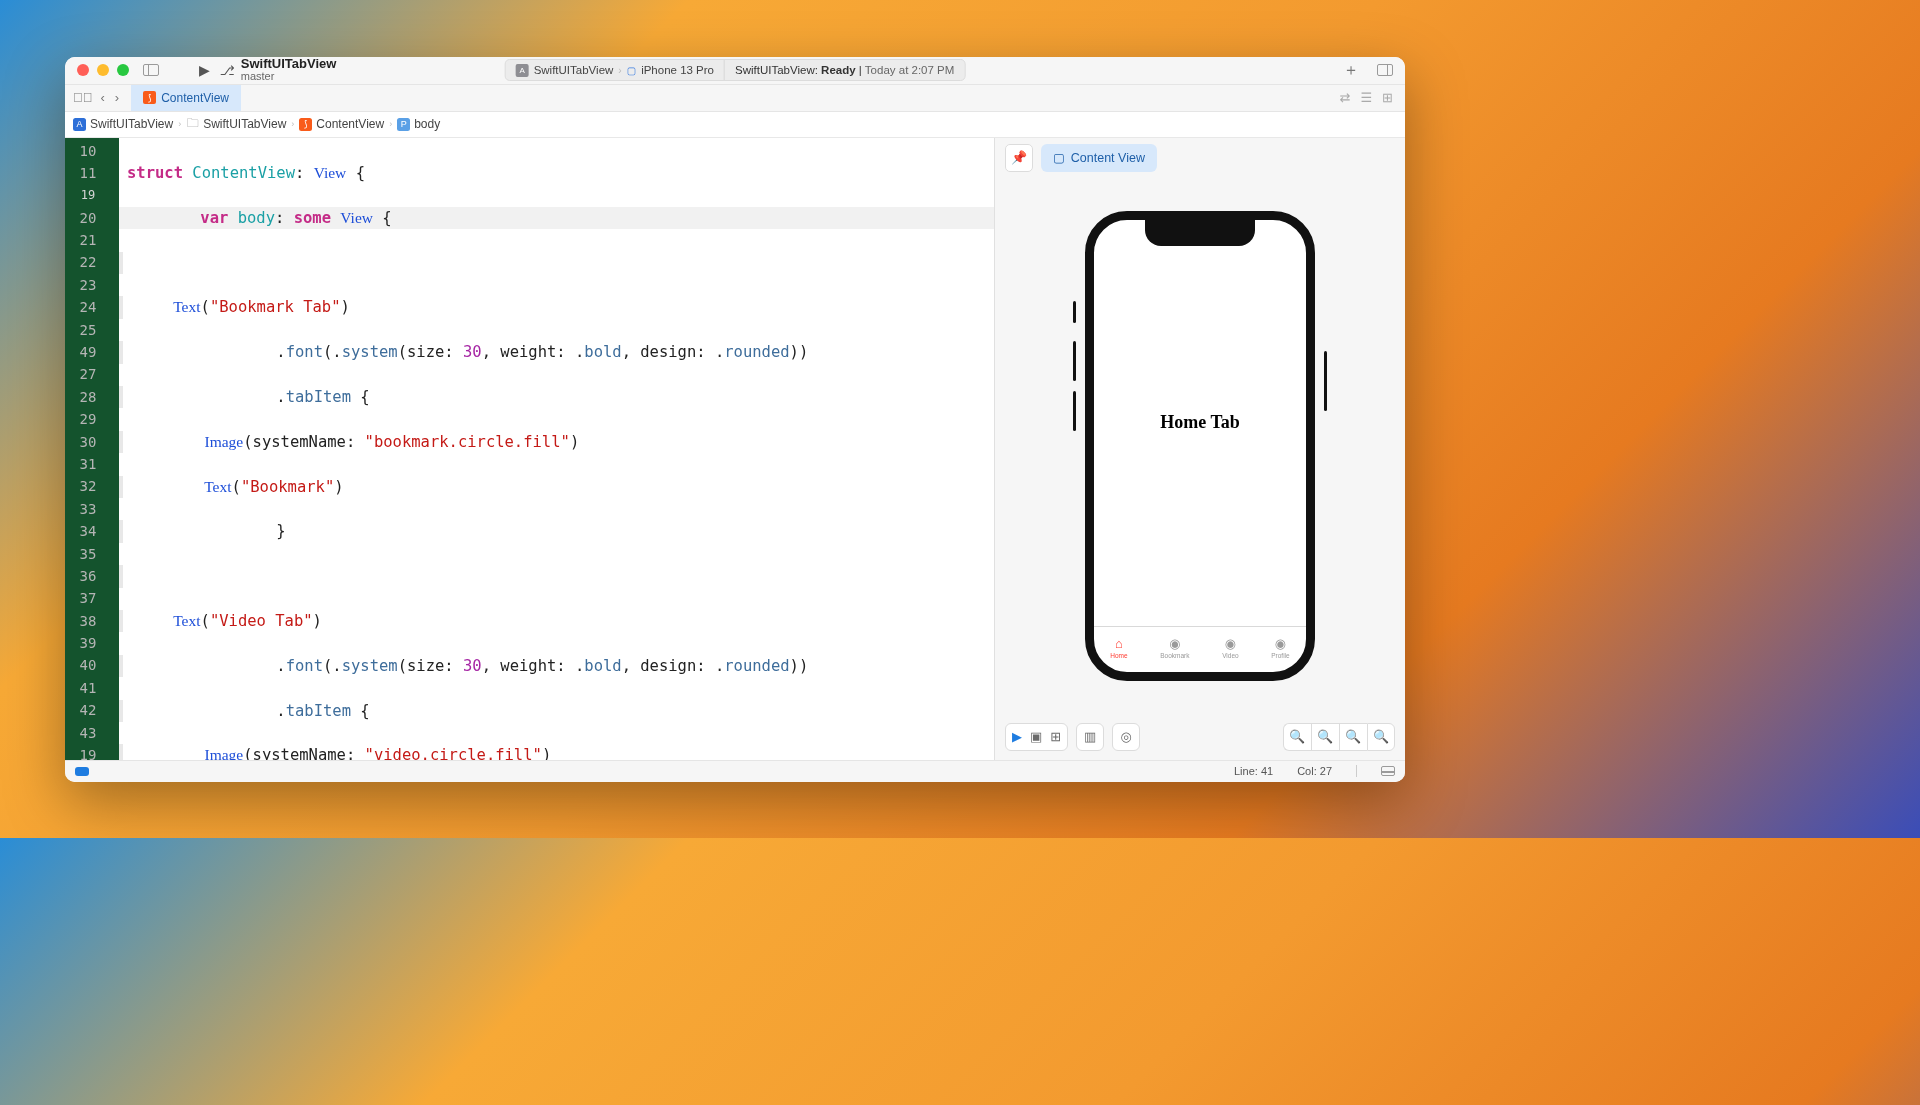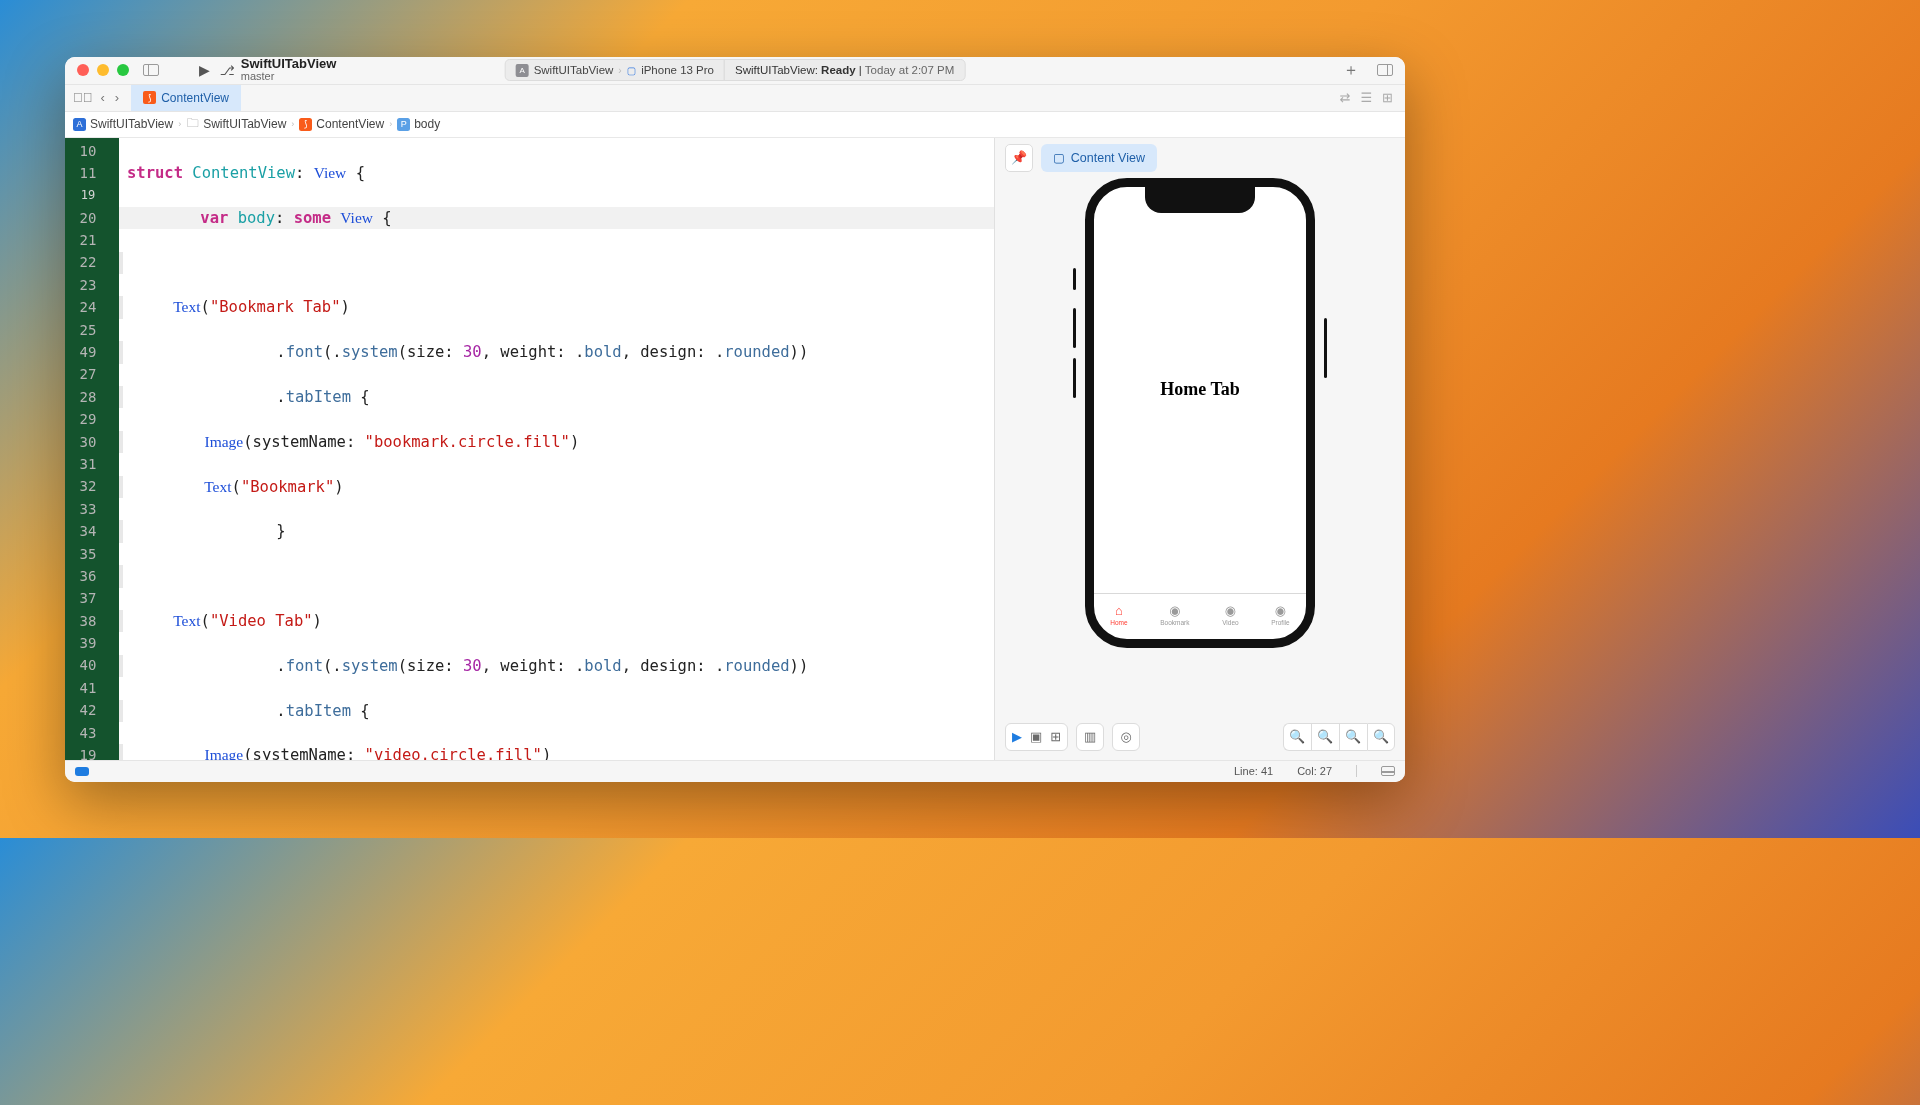--- a/index.html
+++ b/index.html
@@ -70,21 +70,21 @@
 .k-pink{color:#c42b87;font-weight:600;} .k-teal{color:#1aa0a5;} .k-mag{color:#a626a4;} .k-purple{color:#1d4ed8;font-family:Liberation Serif, serif;} .k-call{color:#3e6d9b;} .k-str{color:#c41a16;}
 .line { padding-left:8px; } .line.hl-gray{background:#f1f1f1;padding-left:44px;}
 .line.hl-faint{background:transparent; box-shadow: inset 4px 0 0 #e8e8e8;}
 .gutter .gl{height:22.4px;} .gutter .faint{color:#d6d6d6;font-size:12px;}
 
 .divider{width:1px;background:#e0e0e0;}
 .preview-col{width:410px;display:flex;flex-direction:column;background:#f6f6f6;}
 .preview-top{height:40px;display:flex;align-items:center;gap:8px;padding:0 10px;}
 .pin-btn{width:28px;height:28px;border:1px solid #dcdcdc;border-radius:5px;display:flex;align-items:center;justify-content:center;background:#fff;color:#666;font-size:13px;cursor:pointer;}
 .content-view-btn{height:28px;border-radius:6px;background:#d7e8fb;color:#1e5fa8;display:flex;align-items:center;gap:6px;padding:0 12px;font-size:12.5px;cursor:pointer;}
-.canvas-area{flex:1;display:flex;align-items:flex-start;justify-content:center;}
+.canvas-area{flex:1;display:flex;align-items:center;justify-content:center;}
 .phone{width:230px;height:470px;border:9px solid #111;border-radius:42px;background:#fff;position:relative;overflow:hidden;}
 .notch{position:absolute;top:0;left:50%;transform:translateX(-50%);width:110px;height:26px;background:#111;border-bottom-left-radius:16px;border-bottom-right-radius:16px;}
 .phone-body{position:absolute;inset:0;display:flex;flex-direction:column;}
 .phone-content{flex:1;display:flex;align-items:center;justify-content:center;font-weight:700;font-size:18px;font-family:-apple-system;}
 .phone-tabbar{height:46px;border-top:0.5px solid #d9d9d9;display:flex;justify-content:space-around;align-items:center;padding-bottom:3px;}
 .phone-tab{display:flex;flex-direction:column;align-items:center;gap:1px;font-size:6.5px;color:#9a9a9a;}
 .phone-tab.active{color:#ff3b30;}
 .phone-tab .pico{font-size:13px;}
 .side-btn{position:absolute;background:#111;border-radius:2px;}
 .sb1{left:-12px;top:90px;width:3px;height:22px;} .sb2{left:-12px;top:130px;width:3px;height:40px;} .sb3{left:-12px;top:180px;width:3px;height:40px;} .sbR{right:-12px;top:140px;width:3px;height:60px;}

